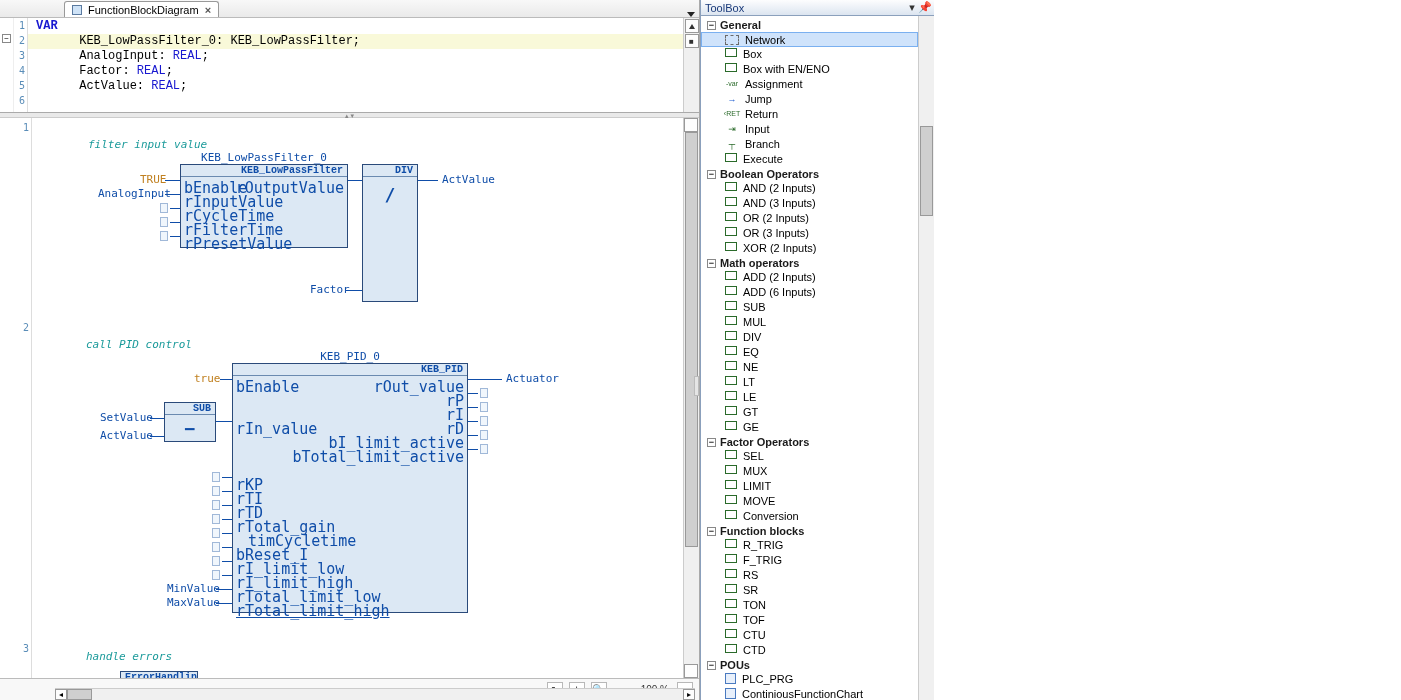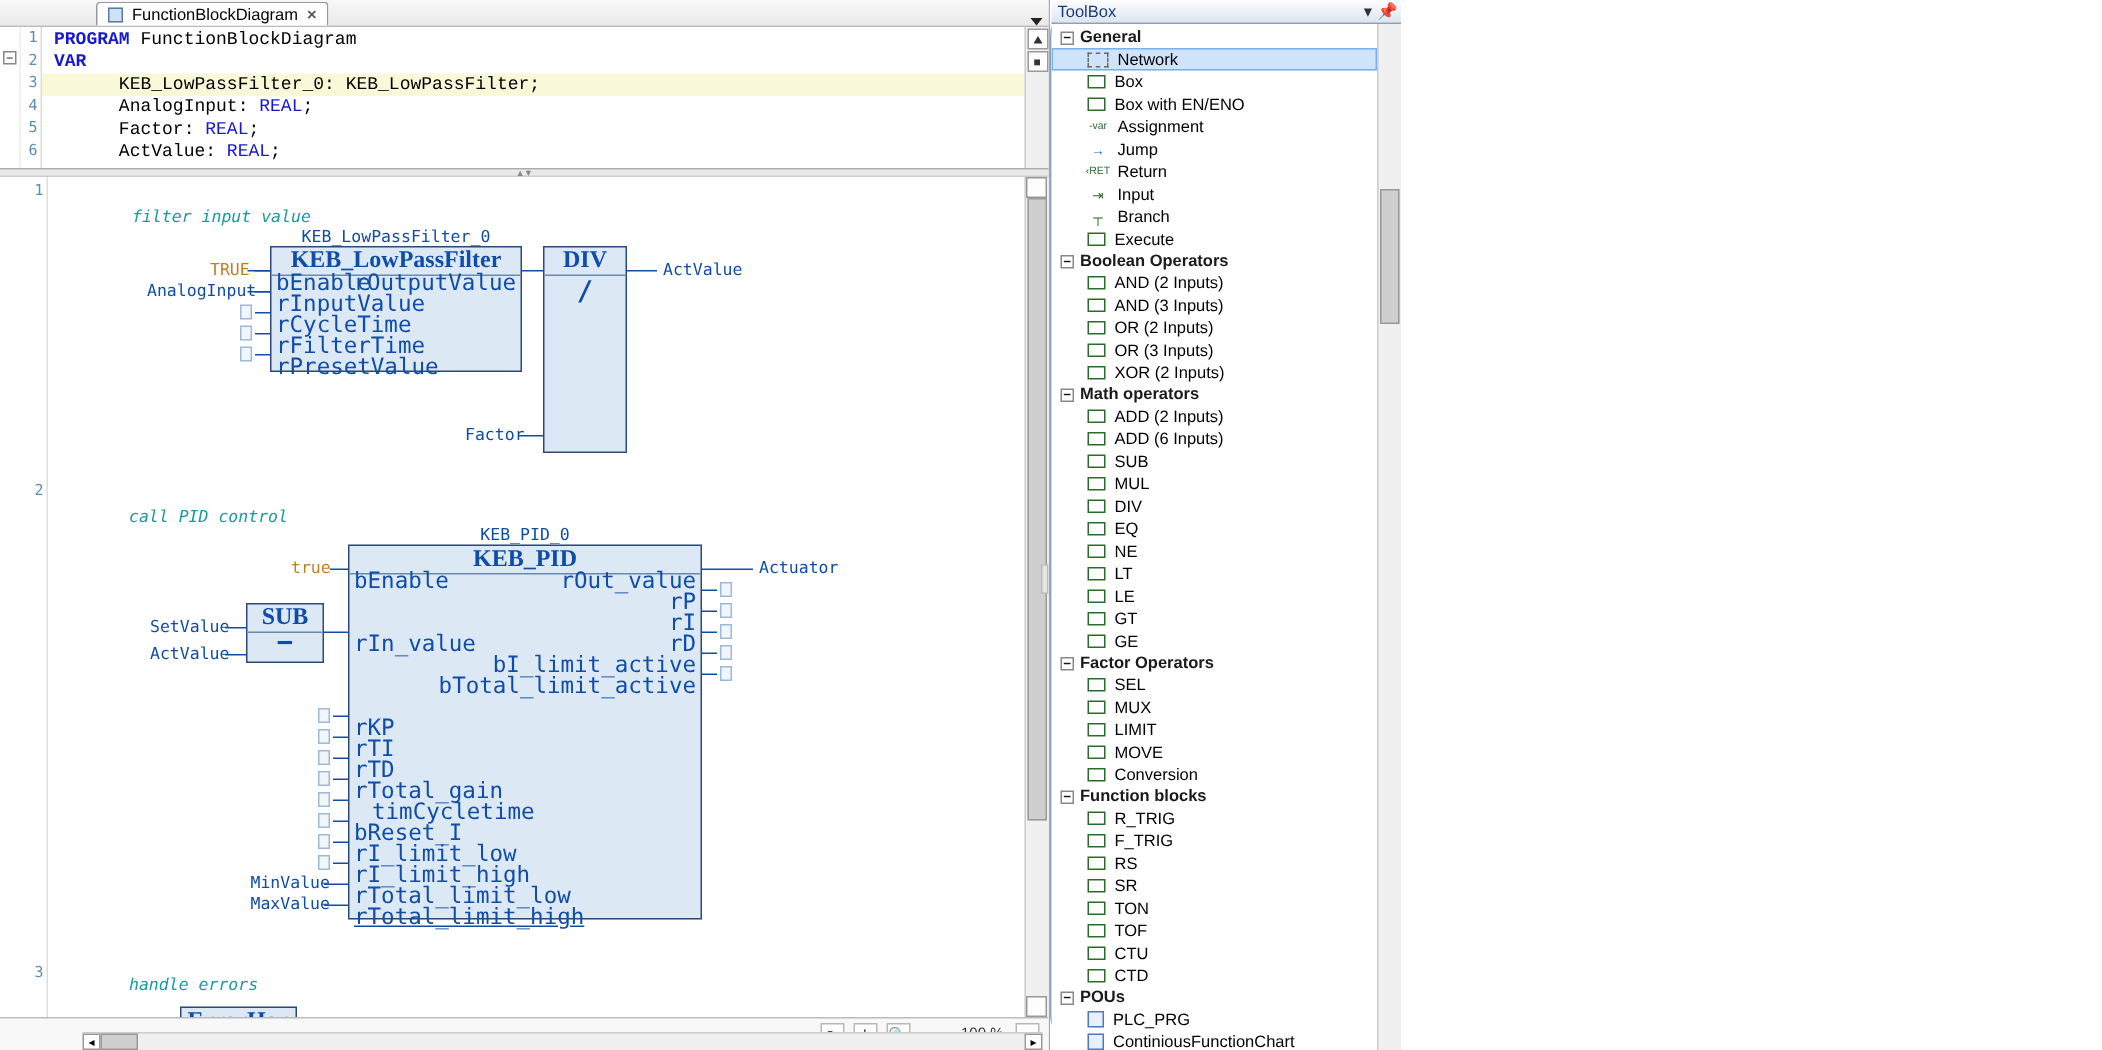--- a/index.html
+++ b/index.html
@@ -42,41 +42,41 @@
   .v-scroll .arr.dn{bottom:0;}
   .status-strip { position:absolute; bottom:0; left:0; right:0; height:22px; border-top:1px solid #bbb; background:#f8f8f8; display:flex; justify-content:flex-end; align-items:center; padding-right:6px; gap:6px;}
   .status-strip .tool { width:16px;height:16px;border:1px solid #b8b8b8;background:#fff;display:flex;align-items:center;justify-content:center;font-size:10px;}
   .status-strip .zoom { font-size:10px; color:#333; padding:0 2px;}
   .status-strip .mag { width:16px;height:16px;border:1px solid #b8b8b8;background:#fff;}
   
   .comment { font-family: Consolas, monospace; font-size: 11px; color: #1a9a9a; font-style: italic; position:absolute;}
   .varlbl { font-family: Consolas, monospace; font-size: 11px; color: #0f4da8; position:absolute; }
   .const { font-family: Consolas, monospace; font-size: 11px; color: #c08020; position:absolute; }
   .block { position:absolute; border:1px solid #2a4a7a; background:#dce8f4; }
-  .block .title, .block .type { text-align:center; font-family: Liberation Serif, serif; font-size:16px; color:#0f4da8;}
+  .block .title, .block .type { text-align:right; font-family: Liberation Mono, monospace; font-size:10px; color:#0f4da8;}
   .block .type { font-weight:bold; border-bottom:1px solid #6a8ab0; padding:0 4px;}
   .instname { position:absolute; font-family: Consolas, monospace; font-size:11px; color:#0f4da8; text-align:center;}
   .pin { font-family: Consolas, monospace; font-size:15px; color:#0f4da8; position:absolute; }
   .wire { position:absolute; background:#0f4da8; }
   .bigop { position:absolute; font-family:Consolas,monospace; font-size:18px; color:#0f4da8; font-weight:bold; text-align:center;}
   .pin-stub { position:absolute; width:10px; height:1px; background:#0f4da8; }
   .pin-stub-box { position:absolute; width:8px; height:10px; border:1px solid #a0b8d8; background:#f0f6fc;}
   
   
-  .toolbox { width: 234px; display:flex; flex-direction:column; border-left:1px solid #8ba0bc;border-radius:24px; }
+  .toolbox { width: 234px; display:flex; flex-direction:column; border-left:1px solid #8ba0bc; }
   .toolbox-header { height:16px; background:linear-gradient(#fdfdfe,#dce5f0); border-bottom:1px solid #8ba0bc; display:flex; align-items:center; padding:0 4px; font-size:11px; color:#1a3a7a;}
   .toolbox-header .spacer{flex:1;}
   .toolbox-header .hbtn { width:12px;text-align:center;color:#333;cursor:pointer; }
   .toolbox-body { flex:1; overflow:hidden; display:flex; }
   .toolbox-tree { flex:1; background:#fff; padding-top:2px;}
   .tb-scroll { width:16px; background:#f0f0f0; border-left:1px solid #ccc; position:relative;}
   .tb-scroll .thumb2 { position:absolute; left:1px;right:1px; top:110px; height:90px; background:#cfcfcf; border:1px solid #999;}
   .cat { font-size:11px; font-weight:bold; color:#1a1a1a; padding:1px 0 1px 6px; display:flex; align-items:center; gap:4px;}
   .cat .pm { width:9px;height:9px;border:1px solid #888;display:inline-flex;align-items:center;justify-content:center;font-size:9px;line-height:7px; background:#fff;}
-  .tbi { font-size:11px; color:#000; padding:1px 0 1px 24px; display:flex; align-items:center; gap:6px; height:15px;}
+  .tbi { font-size:11px; color:#000; padding:1px 0 1px 24px; display:flex; align-items:flex-start; gap:6px; height:15px;}
   .tbi.sel { background:#cfe3fb; border:1px solid #7ab0f0; padding-left:23px; }
   .tbi .ic { width:14px; height:11px; display:inline-flex; align-items:center; justify-content:center; font-size:9px; color:#2a6a2a;}
   .ic.box { border:1px solid #2a6a2a; width:12px; height:9px;}
   .ic.net::before{content:""; width:12px;height:8px;border:1px dashed #6a6a6a;display:block;}
   .ic.arr::before{content:"→"; color:#1a5ad0; font-weight:bold;}
   .ic.asn::before{content:"-var"; font-size:7px; color:#2a6a2a;}
   .ic.ret::before{content:"‹RET"; font-size:7px; color:#2a6a2a;}
   .ic.inp::before{content:"⇥"; color:#2a6a2a;}
   .ic.brn::before{content:"┬"; color:#2a6a2a;}
   .ic.pou { border:1px solid #4a7ac0; background:#e8f0fb; width:11px;height:11px;}
@@ -113,21 +113,20 @@
       </div>
       <div class="lineno-gutter">
         <div>1</div>
         <div>2</div>
         <div>3</div>
         <div>4</div>
         <div>5</div>
         <div>6</div>
       </div>
       <div class="code-lines">
-        <div class="ln"><span class="kw">PROGRAM</span><span> FunctionBlockDiagram</span></div>
         <div class="ln"><span class="kw">VAR</span></div>
         <div class="ln hl"><span>      </span><span class="idn">KEB_LowPassFilter_0: KEB_LowPassFilter;</span></div>
         <div class="ln"><span>      </span><span class="idn">AnalogInput: </span><span class="typ">REAL</span><span>;</span></div>
         <div class="ln"><span>      </span><span class="idn">Factor: </span><span class="typ">REAL</span><span>;</span></div>
         <div class="ln"><span>      </span><span class="idn">ActValue: </span><span class="typ">REAL</span><span>;</span></div>
       </div>
       <div class="code-scroll">
         <div class="sqbtn a1"></div>
         <div class="sqbtn a2"></div>
       </div>

